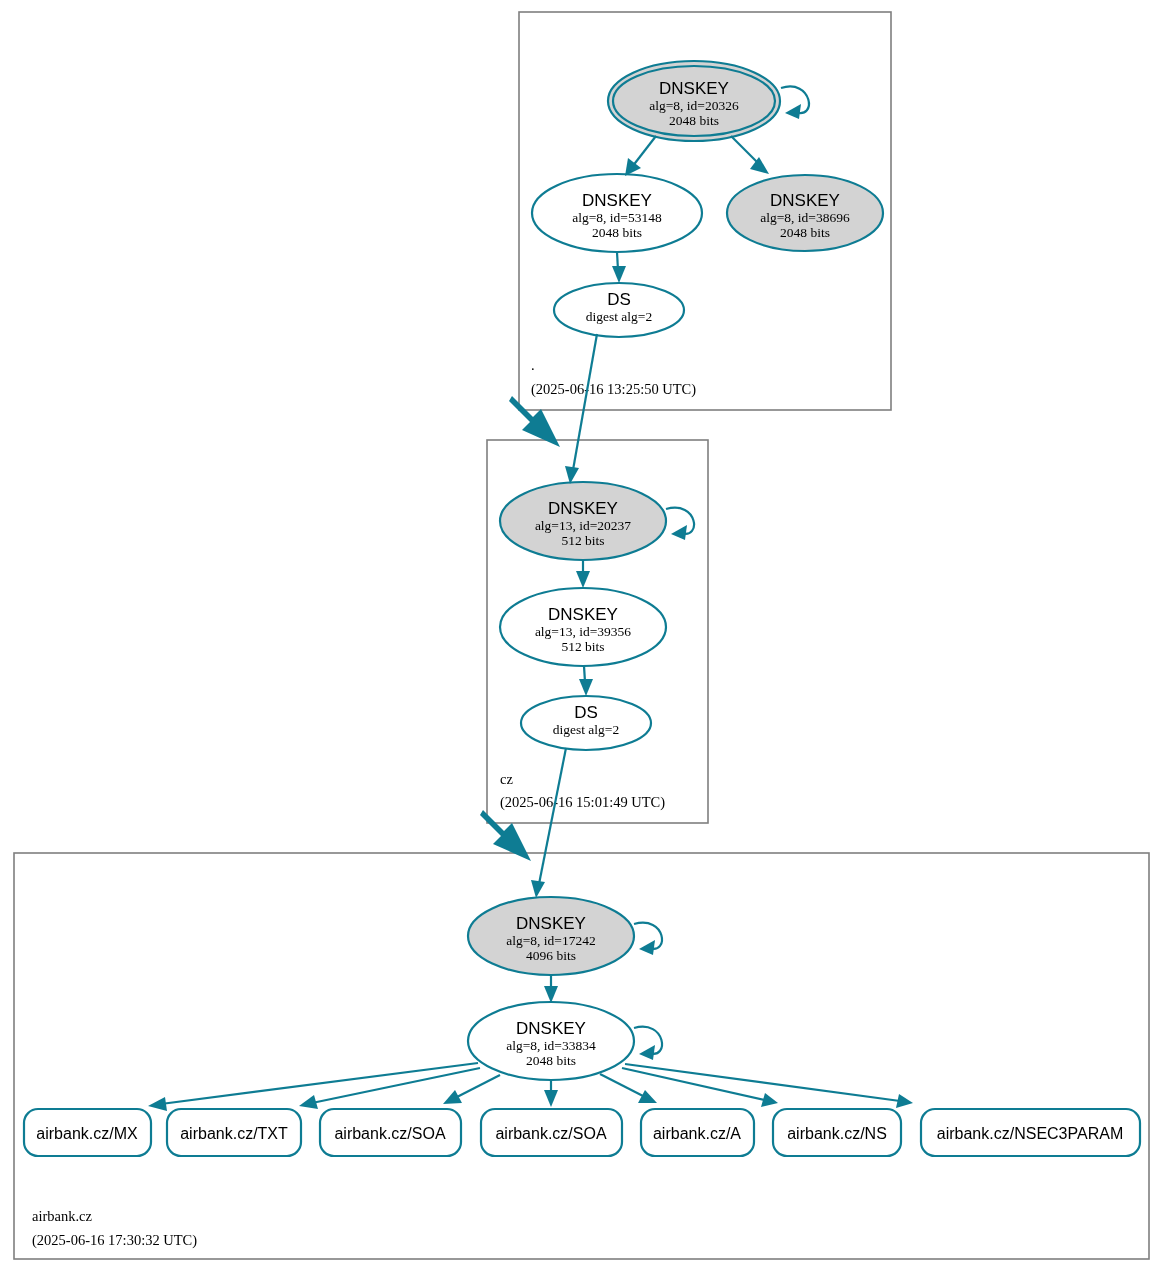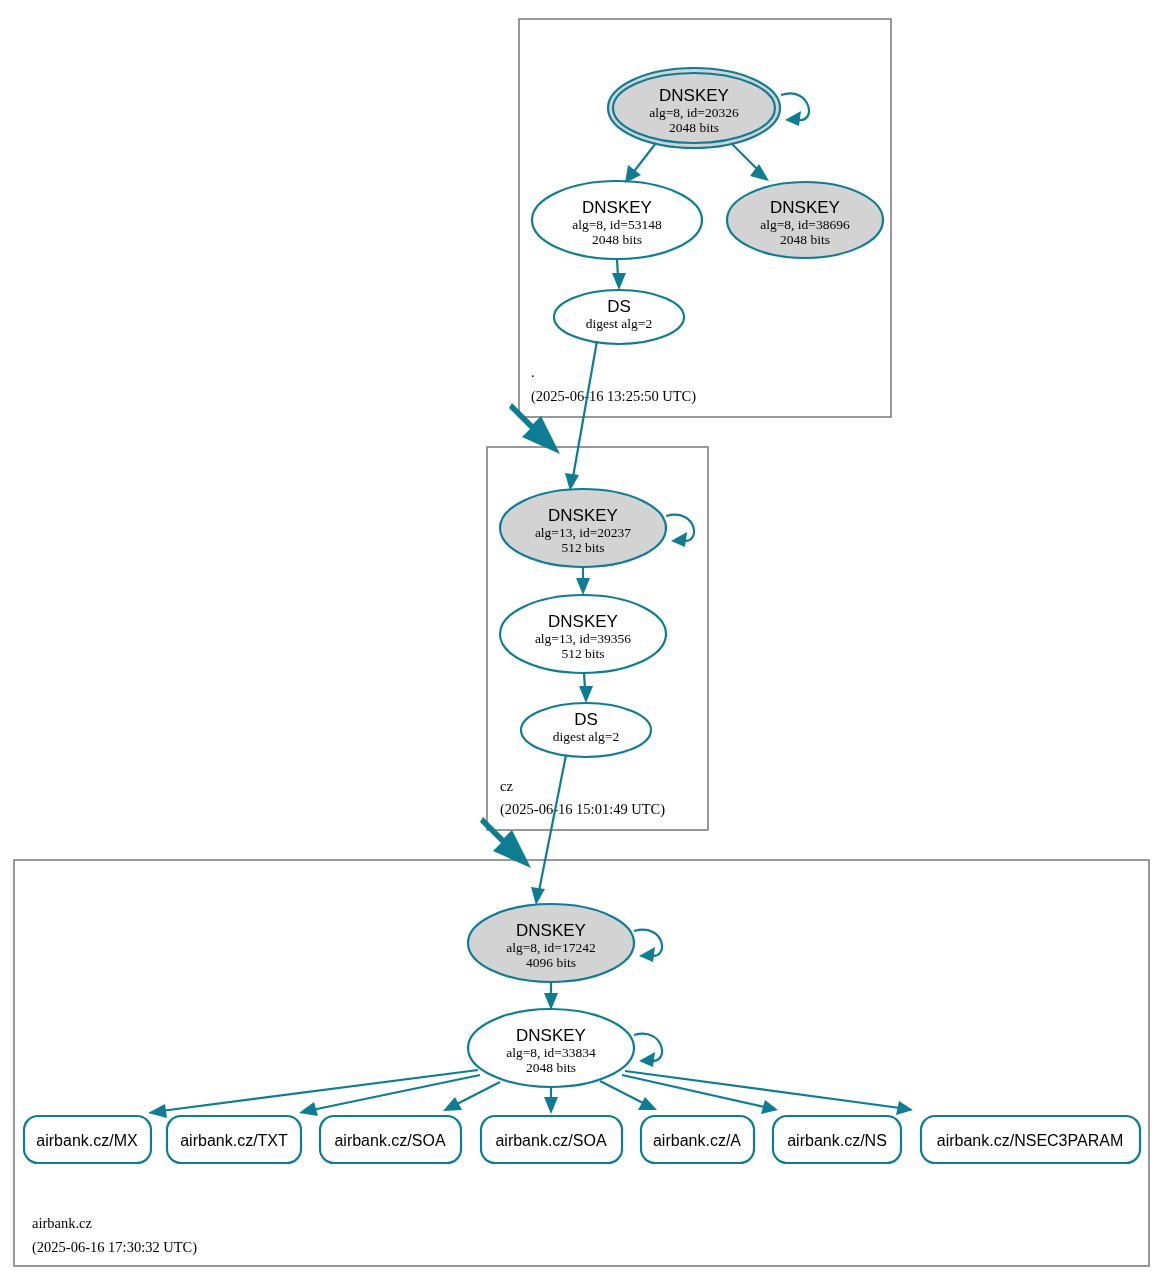--- a/index.html
+++ b/index.html
@@ -10,21 +10,21 @@
   }
   body {
     font-family: "Liberation Sans", sans-serif;
     width: 1164px;
     height: 1278px;
     position: relative;
     overflow: hidden;
   }
   #graph-root {
     position: absolute;
-    left: 0; top: 7px;
+    left: 0; top: 0;
     width: 1164px;
     height: 1268px;
   }
   svg {
     display: block;
   }
   .zone-box {
     fill: #ffffff;
     stroke: #7f7f7f;
     stroke-width: 1.6;

